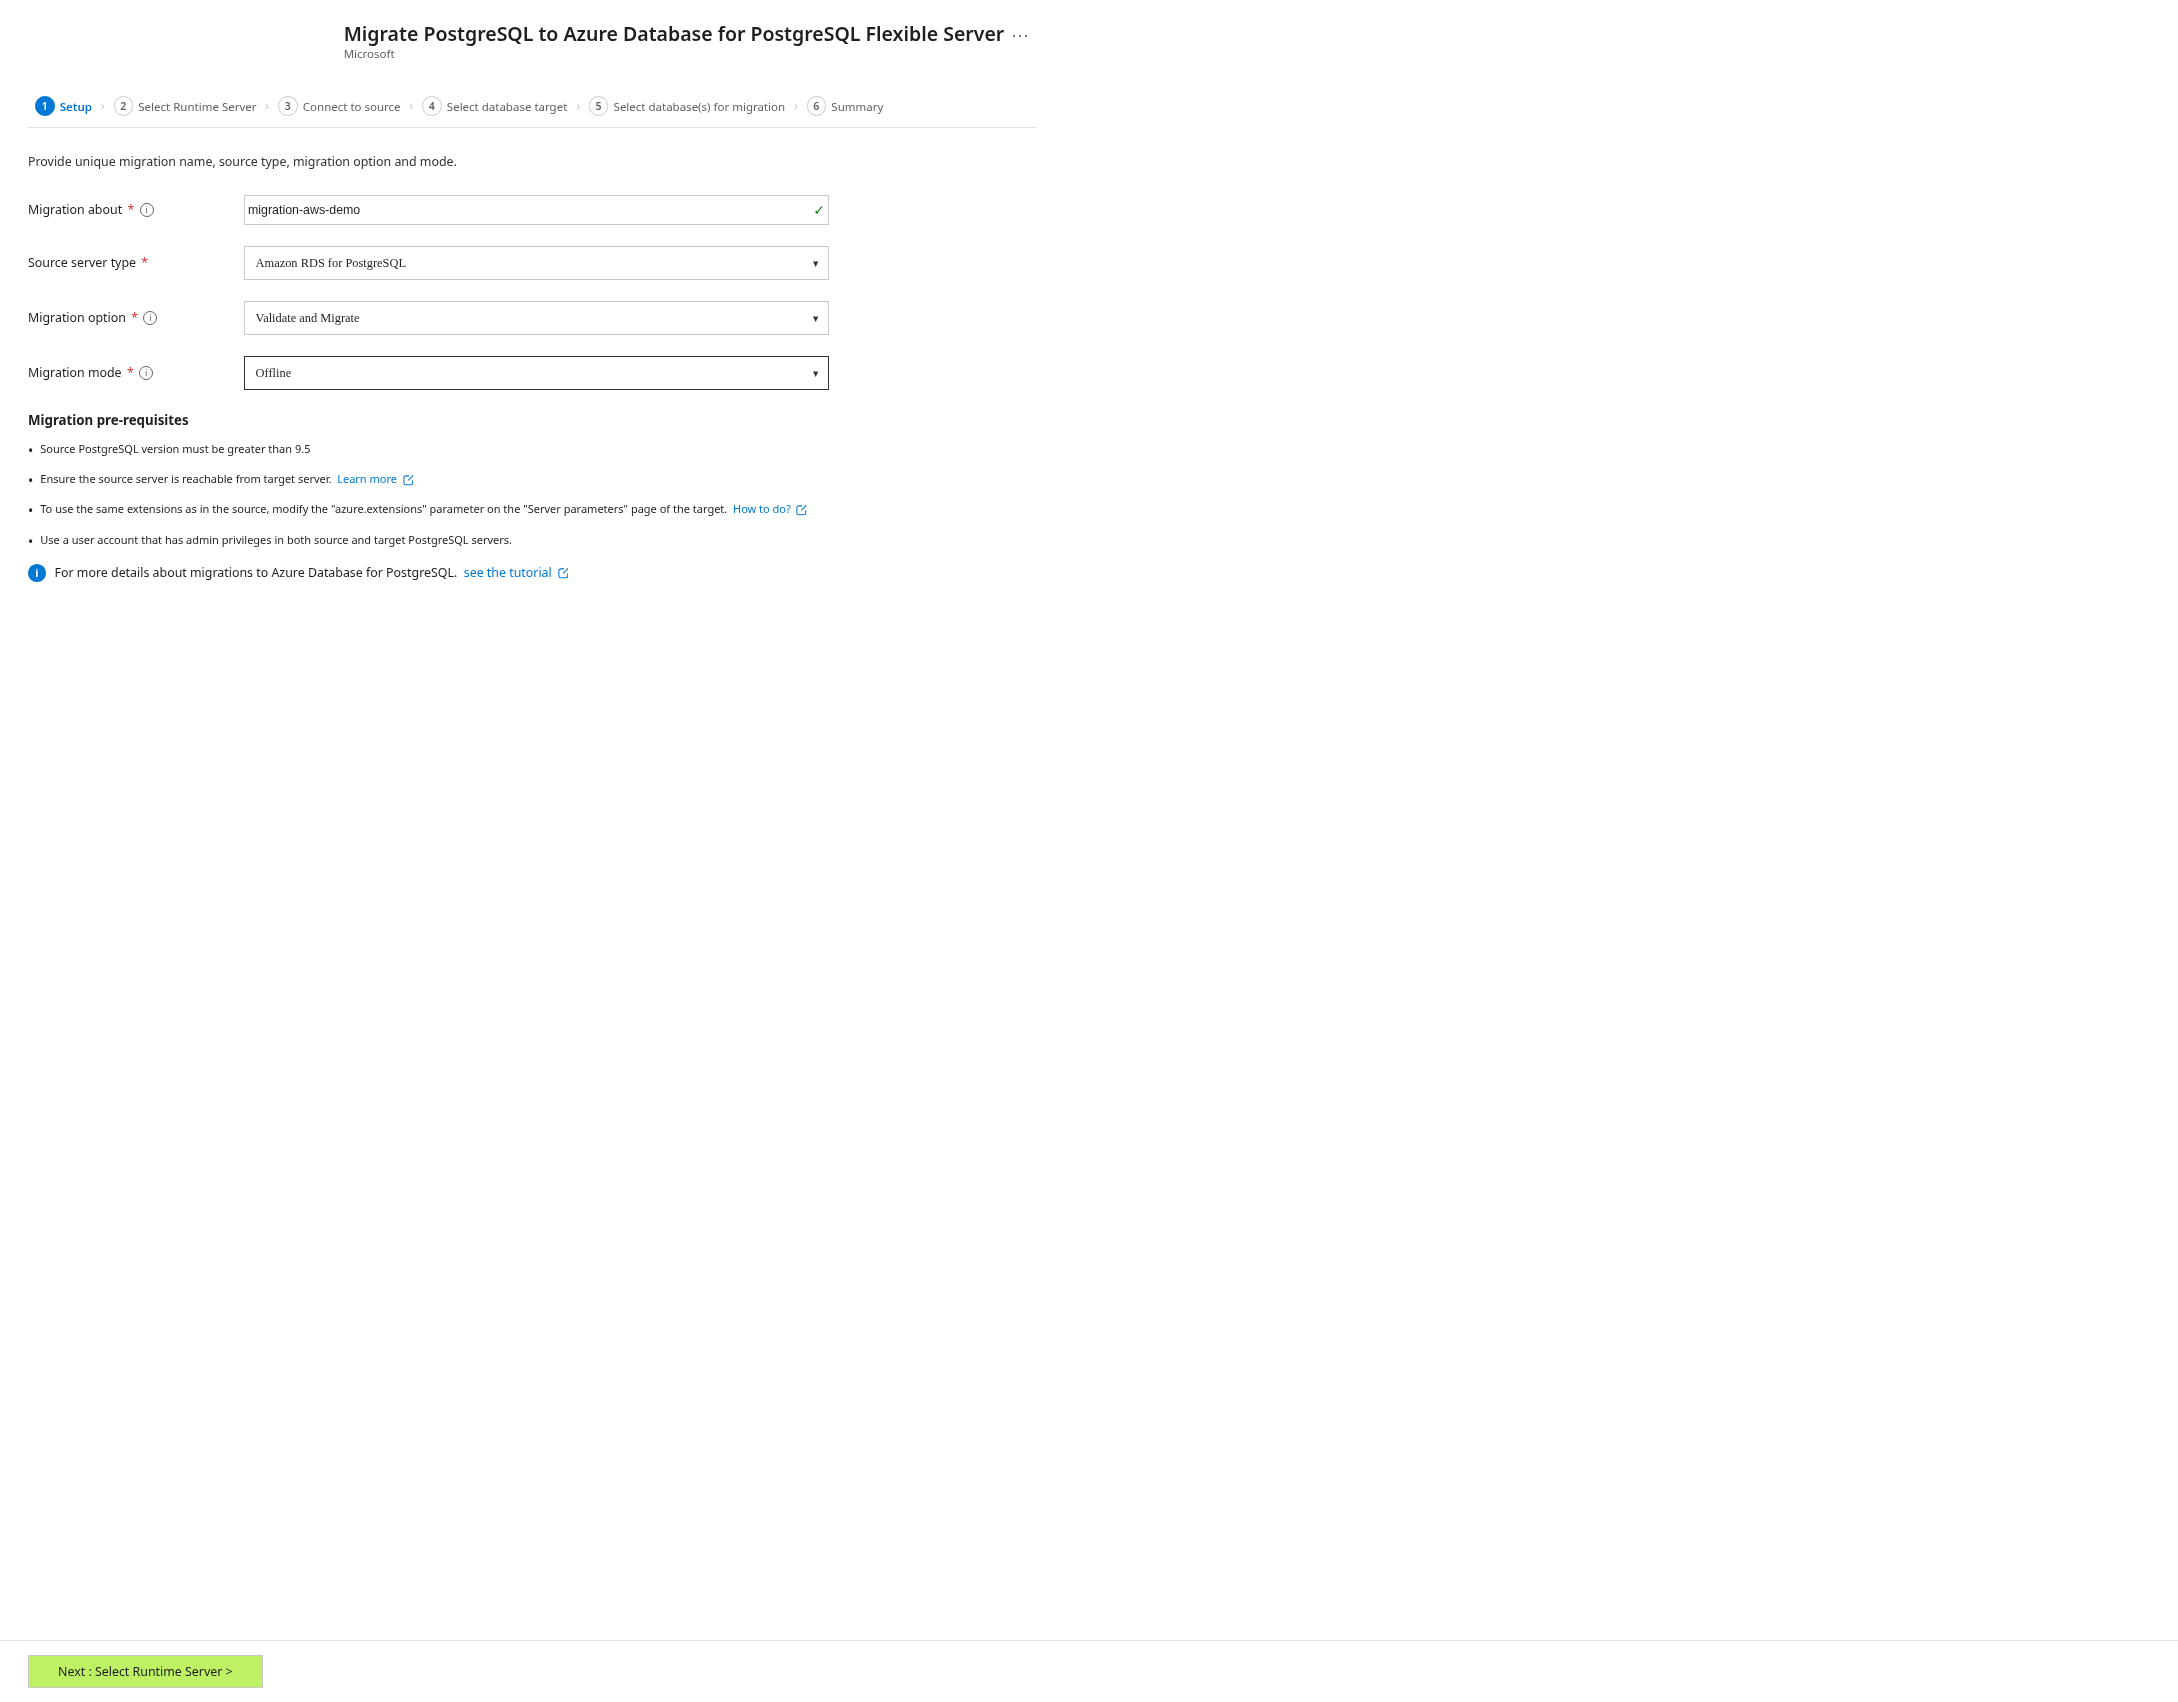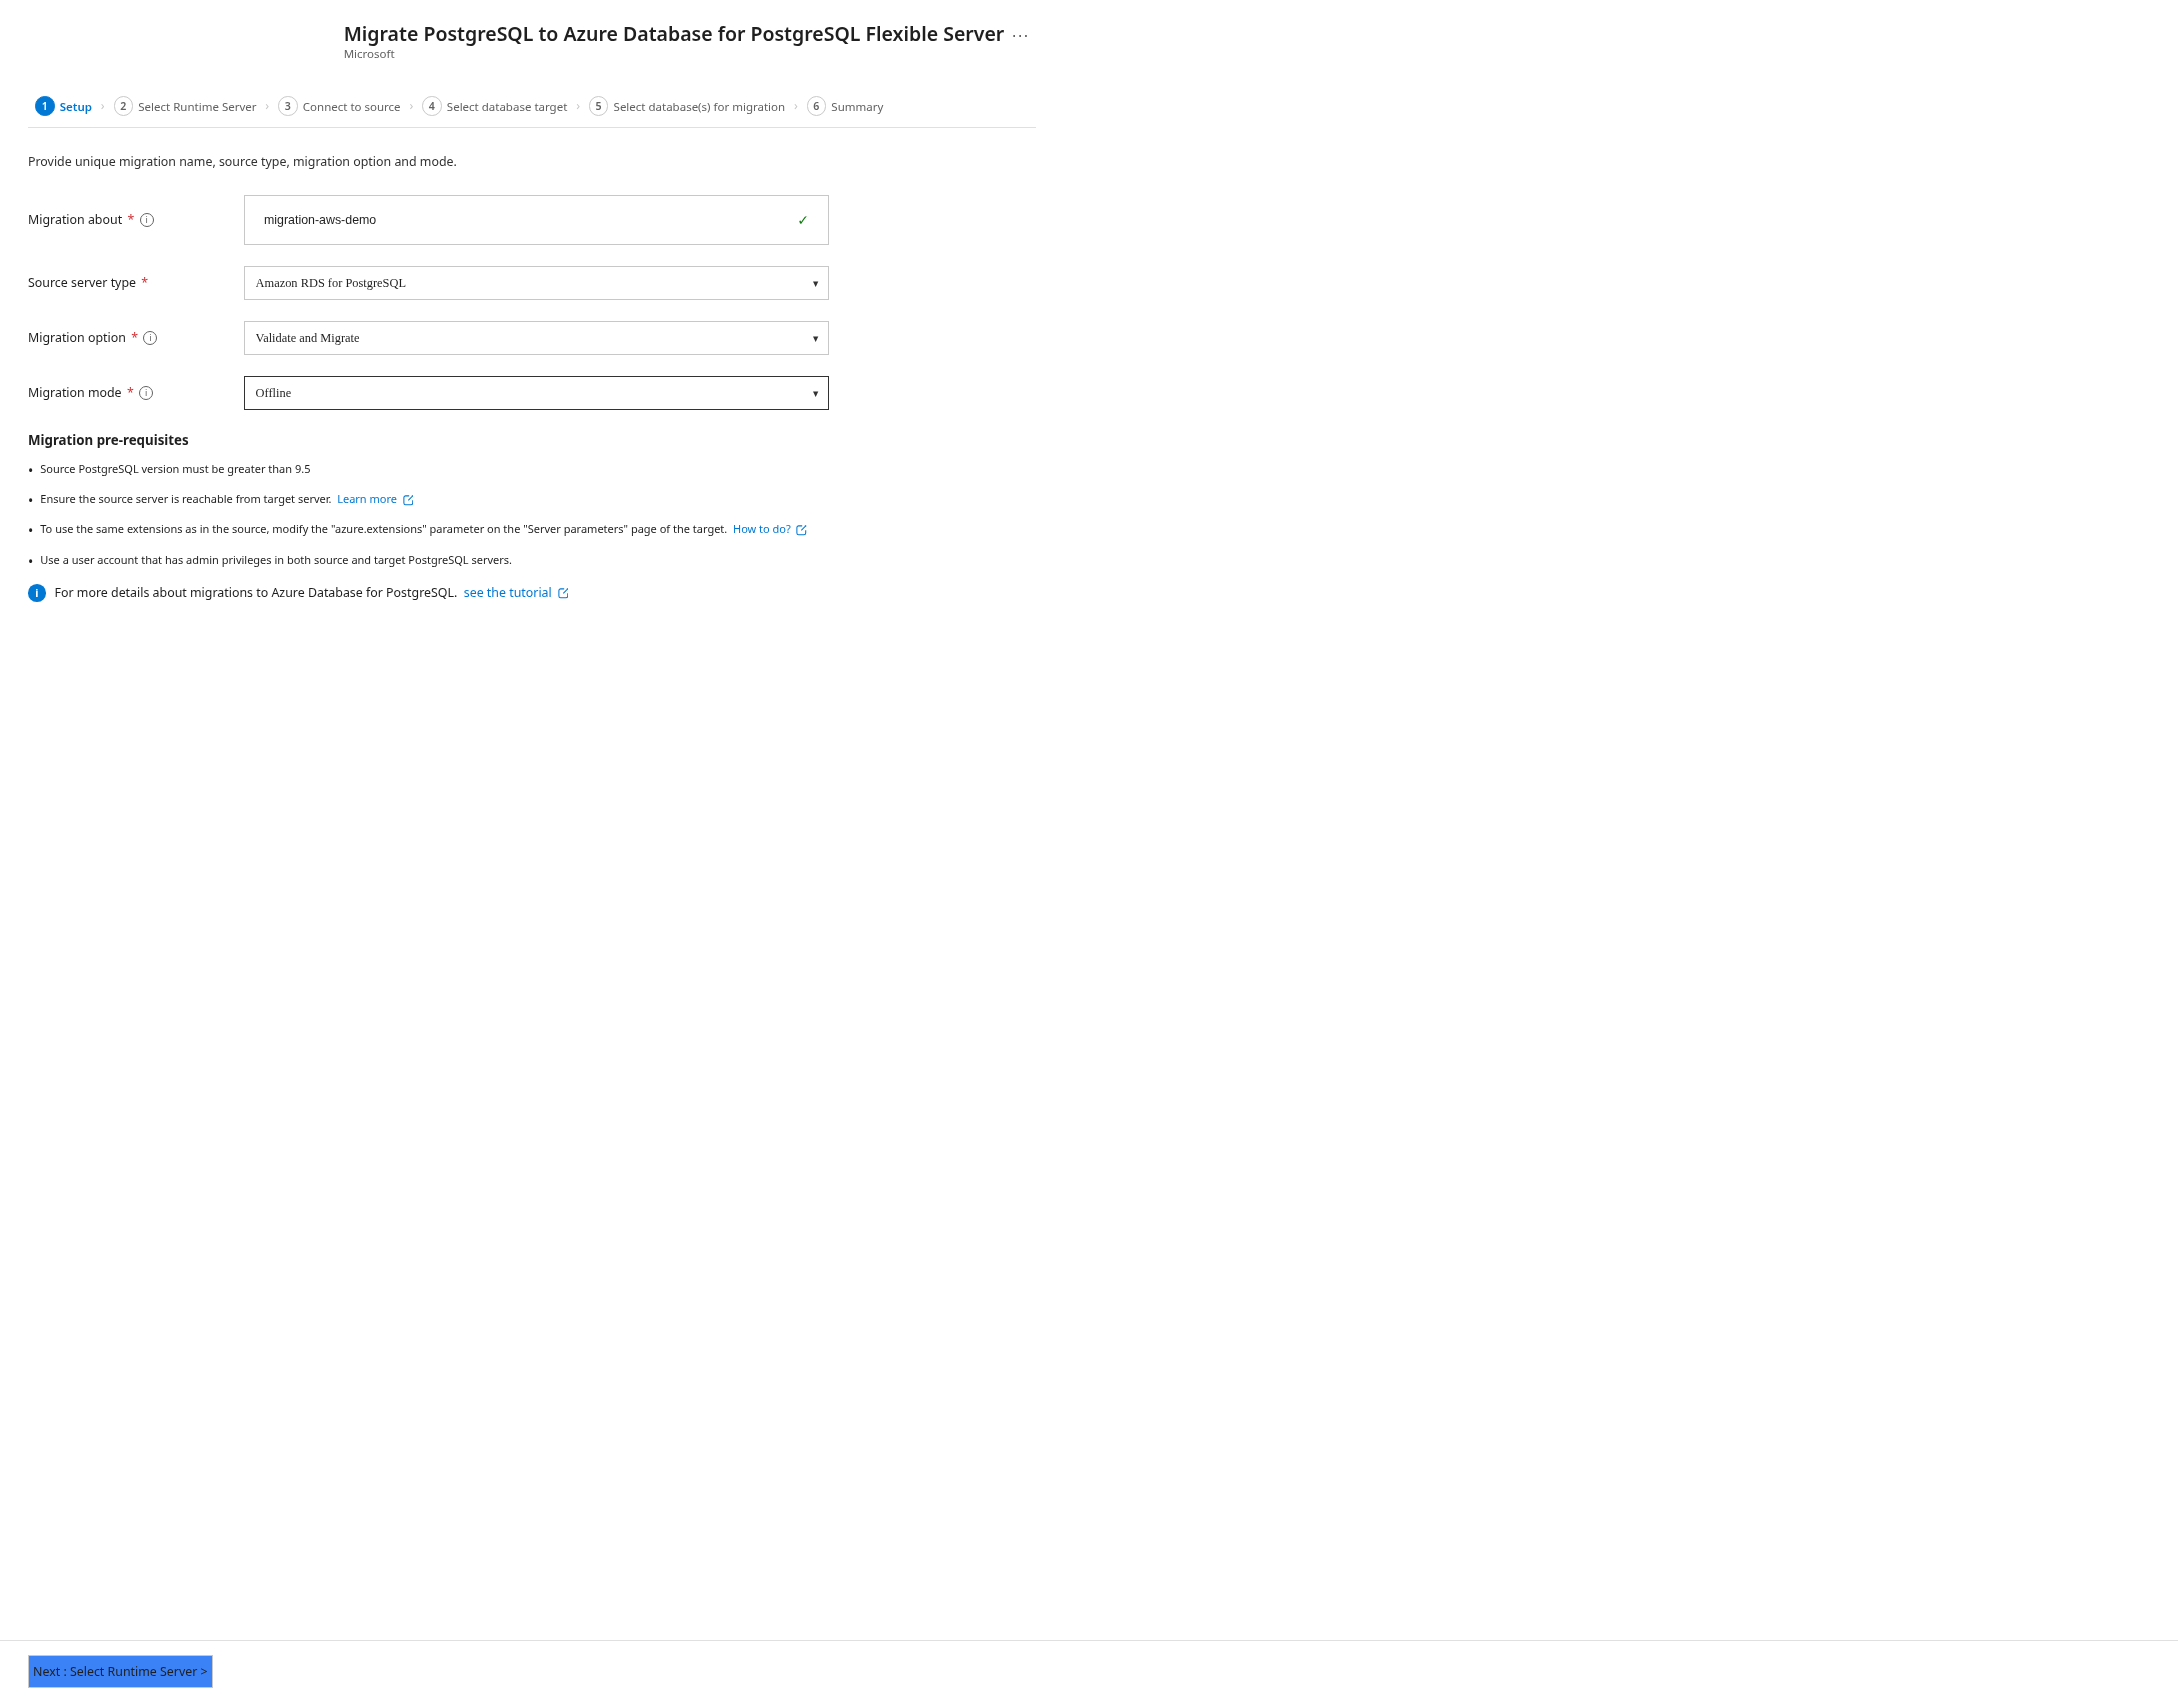--- a/index.html
+++ b/index.html
@@ -145,22 +145,22 @@
 
     .form-input-wrap {
       flex: 1;
       max-width: 585px;
     }
 
     .text-input-with-check {
       display: flex;
       align-items: center;
       border: 0.9px solid #c8c8c8;
-      height: 50px;
-      padding: 0 19px;
+      height: 30px;
+      padding: 0 3px;
       background: #fff;
     }
 
     .text-input-with-check input {
       border: none;
       outline: none;
       flex: 1;
       font-size: 12.4px;
       color: #1f1f1f;
     }
@@ -297,23 +297,23 @@
       right: 0;
       background: #fff;
       border-top: 0.9px solid #e0e0e0;
       padding: 14px 28px;
       display: flex;
       align-items: center;
     }
 
     .next-btn {
       border: 0.9px solid #c8c8c8;
-      background: #3b82f6;
-      color: #1f1f1f;
-      padding: 7px 4px;
+      background: #bef264;
+      color: #1f1f1f;
+      padding: 7px 29px;
       font-size: 12.4px;
       cursor: pointer;
       font-family: inherit;
     }
   </style>
 </head>
 <body>
 
 <div class="page-header">
   <div>

